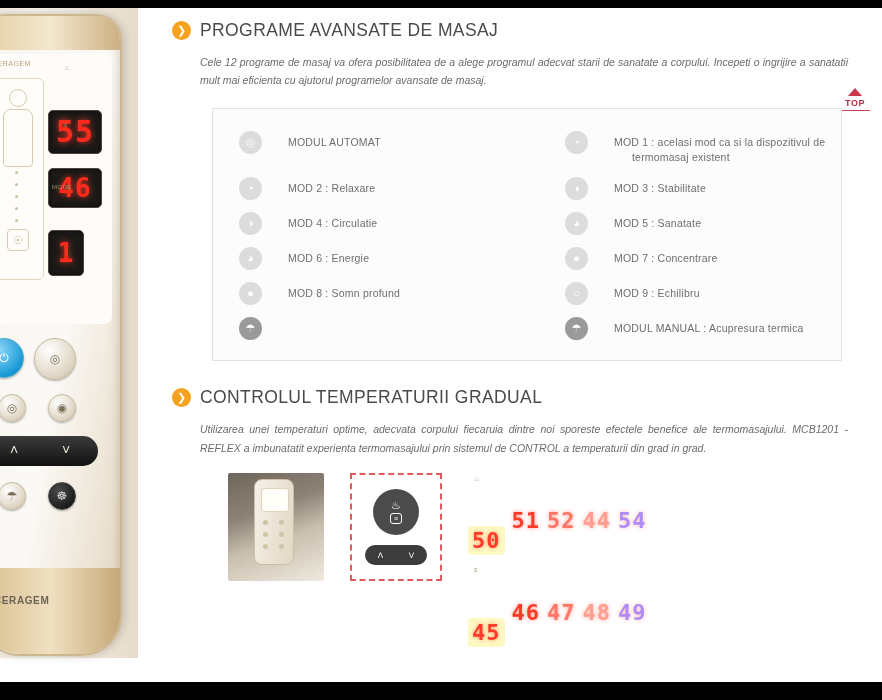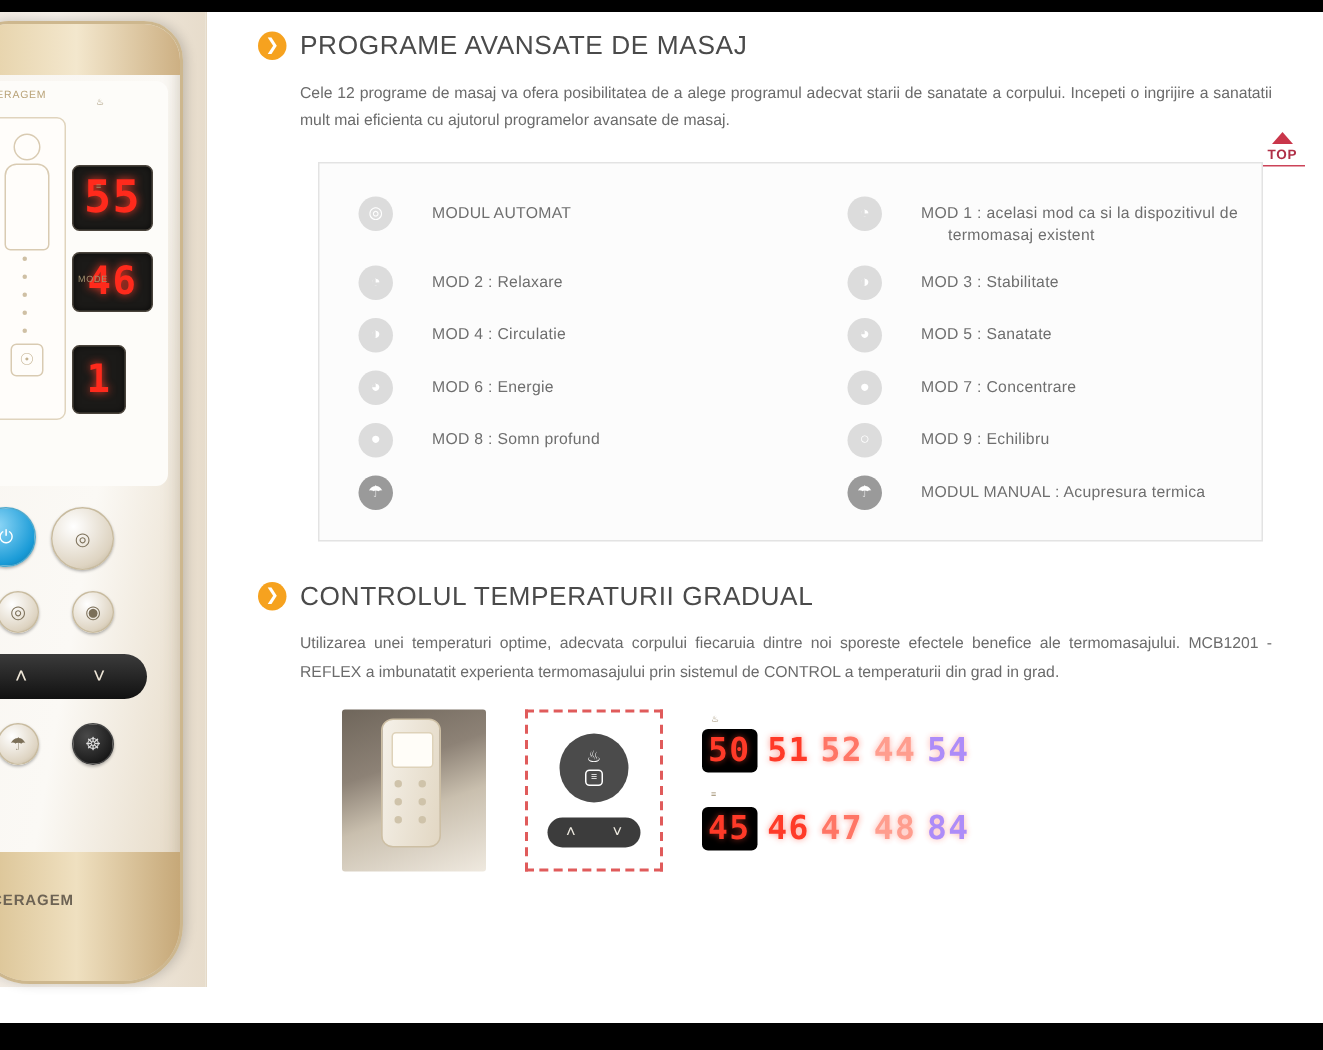--- a/index.html
+++ b/index.html
@@ -273,20 +273,21 @@
     font-weight: normal;
     margin: 0;
   }
   .section-body {
     margin: 12px 0 0 28px;
     font-size: 10.5px;
     line-height: 1.75;
     color: #6b6b6b;
     text-align: justify;
     width: 648px;
+    font-style: italic;
   }
 
   
   .modes-panel {
     margin: 18px 0 0 40px;
     width: 630px;
     border: 1px solid #e3e3e3;
     background: #fcfcfc;
     padding: 22px 26px 20px 26px;
     box-sizing: border-box;
@@ -437,23 +438,24 @@
   }
   .led-num {
     font-family: "DejaVu Sans Mono", monospace;
     font-weight: bold;
     font-size: 22px;
     color: #ff3a28;
     letter-spacing: 1px;
     text-shadow: 0 0 4px rgba(255,70,50,.55);
   }
   .led-num.boxed {
-    background: #000000;
+    background: #fef9c3;
     padding: 2px 4px;
     border-radius: 4px;
+    margin-top: 40px;
   }
   .led-num.faded { color: #ff6a58; opacity: .92; }
   .led-num.faded2 { color: #ff8572; opacity: .8; }
   .led-num.faded3 { color: #8b5cf6; opacity: .7; }
 </style>
 </head>
 <body>
 
 <div class="page">
 
@@ -646,21 +648,21 @@
             </div>
           </div>
 
           <div class="readout-wrap">
             <span class="readout-badge">≡</span>
             <div class="readout-row">
               <span class="led-num boxed">45</span>
               <span class="led-num">46</span>
               <span class="led-num faded">47</span>
               <span class="led-num faded2">48</span>
-              <span class="led-num faded3">84</span>
+              <span class="led-num faded3">49</span>
             </div>
           </div>
 
         </div>
       </div>
     </div>
 
   </div>
 </div>
 

